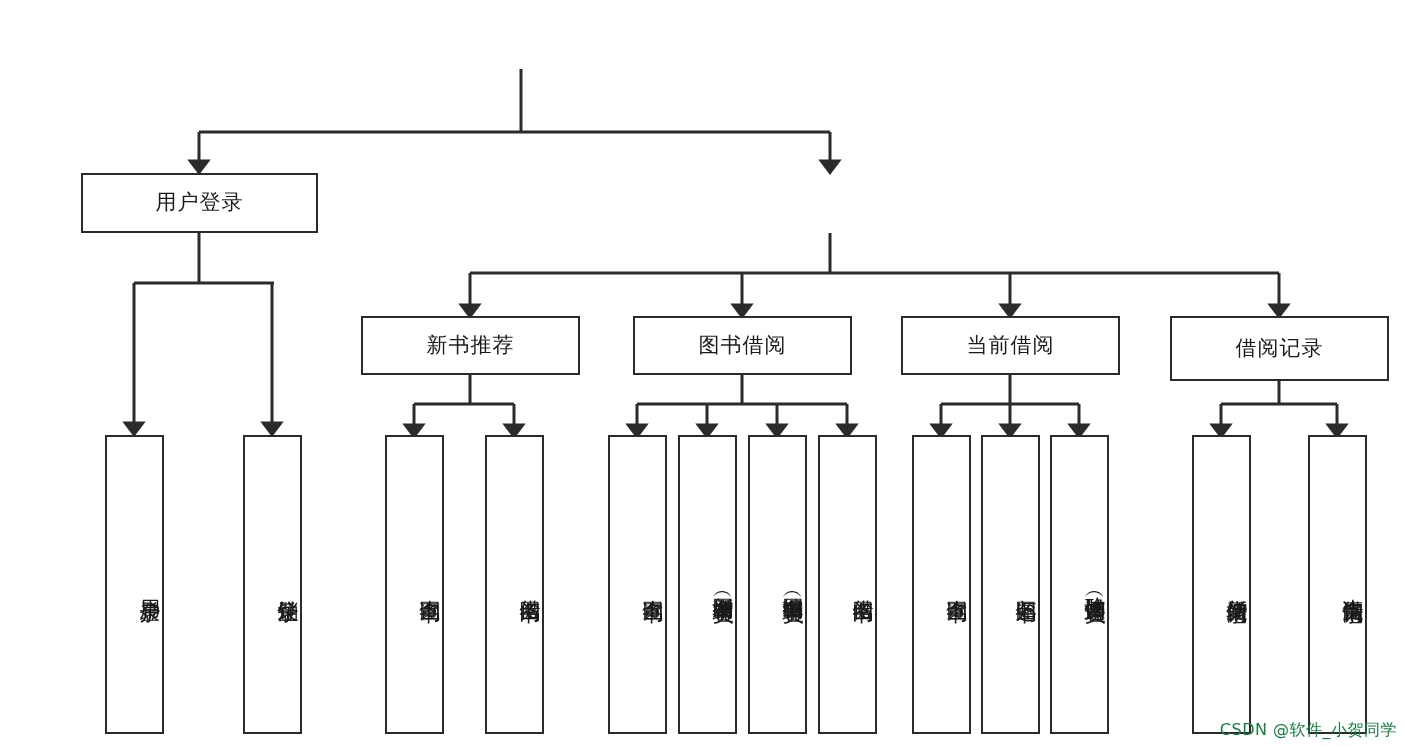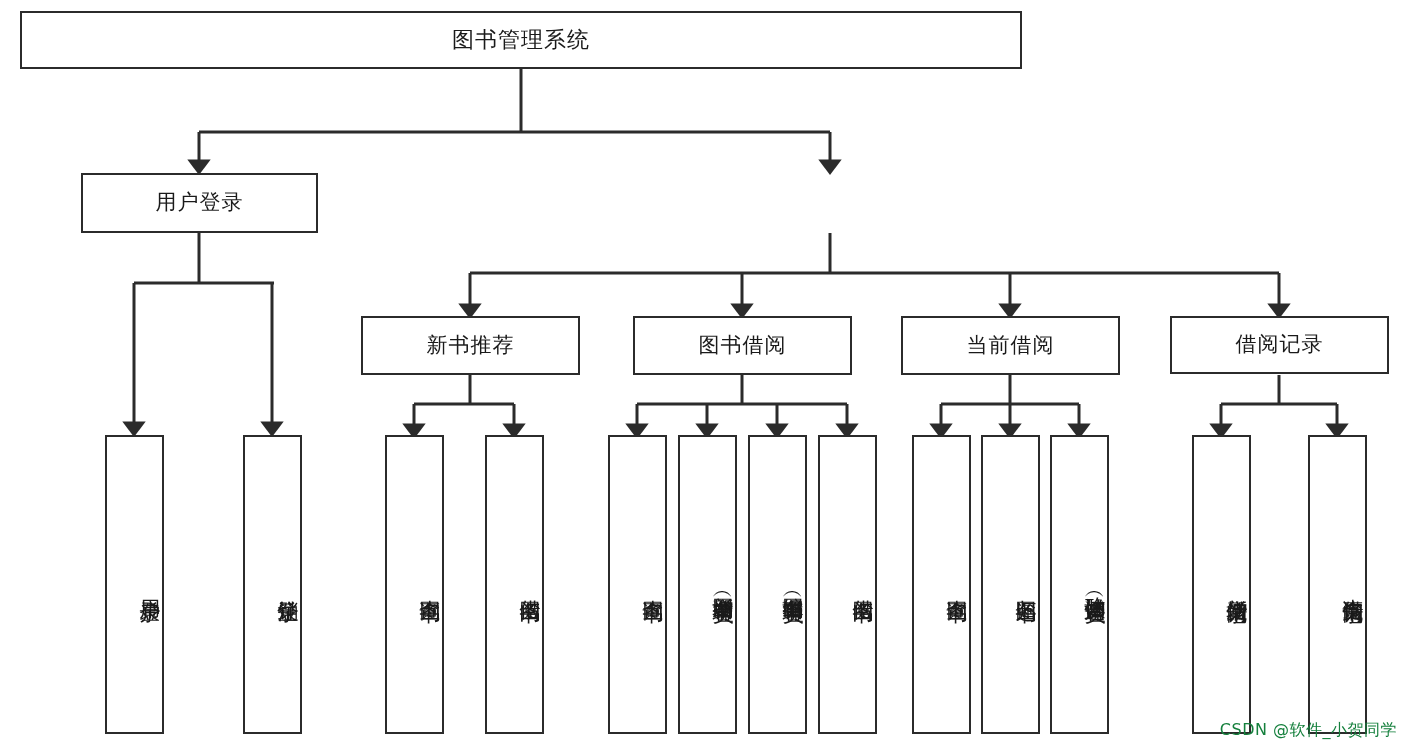--- a/index.html
+++ b/index.html
@@ -119,42 +119,39 @@
       <path d="M1010,404 L1010,430" marker-end="url(#arrow)"></path>
       <path d="M1079,404 L1079,430" marker-end="url(#arrow)"></path>
 
       <path d="M1279,375 L1279,404"></path>
       <path d="M1221,404 L1337,404"></path>
       <path d="M1221,404 L1221,430" marker-end="url(#arrow)"></path>
       <path d="M1337,404 L1337,430" marker-end="url(#arrow)"></path>
     </g>
   </svg>
 
-  <div class="node horiz" id="root-node" style="left:20px; top:11px; width:1002px; height:58px;">
-    <span>图书管理系统</span>
-  </div>
 
   <div class="node horiz" style="left:81px; top:173px; width:237px; height:60px;">
     <span>用户登录</span>
   </div>
 
 
   <div class="node horiz" style="left:361px; top:316px; width:219px; height:59px;">
     <span>新书推荐</span>
   </div>
 
   <div class="node horiz" style="left:633px; top:316px; width:219px; height:59px;">
     <span>图书借阅</span>
   </div>
 
   <div class="node horiz" style="left:901px; top:316px; width:219px; height:59px;">
     <span>当前借阅</span>
   </div>
 
-  <div class="node horiz" style="left:1170px; top:316px; width:219px; height:58px;">
+  <div class="node horiz" style="left:1170px; top:316px; width:219px; height:65px;">
     <span>借阅记录</span>
   </div>
 
   <div class="node vert" style="left:105px; top:435px; width:59px; height:299px;">
     <span>用户登录</span>
   </div>
 
   <div class="node vert" style="left:243px; top:435px; width:59px; height:299px;">
     <span>注销登录</span>
   </div>

